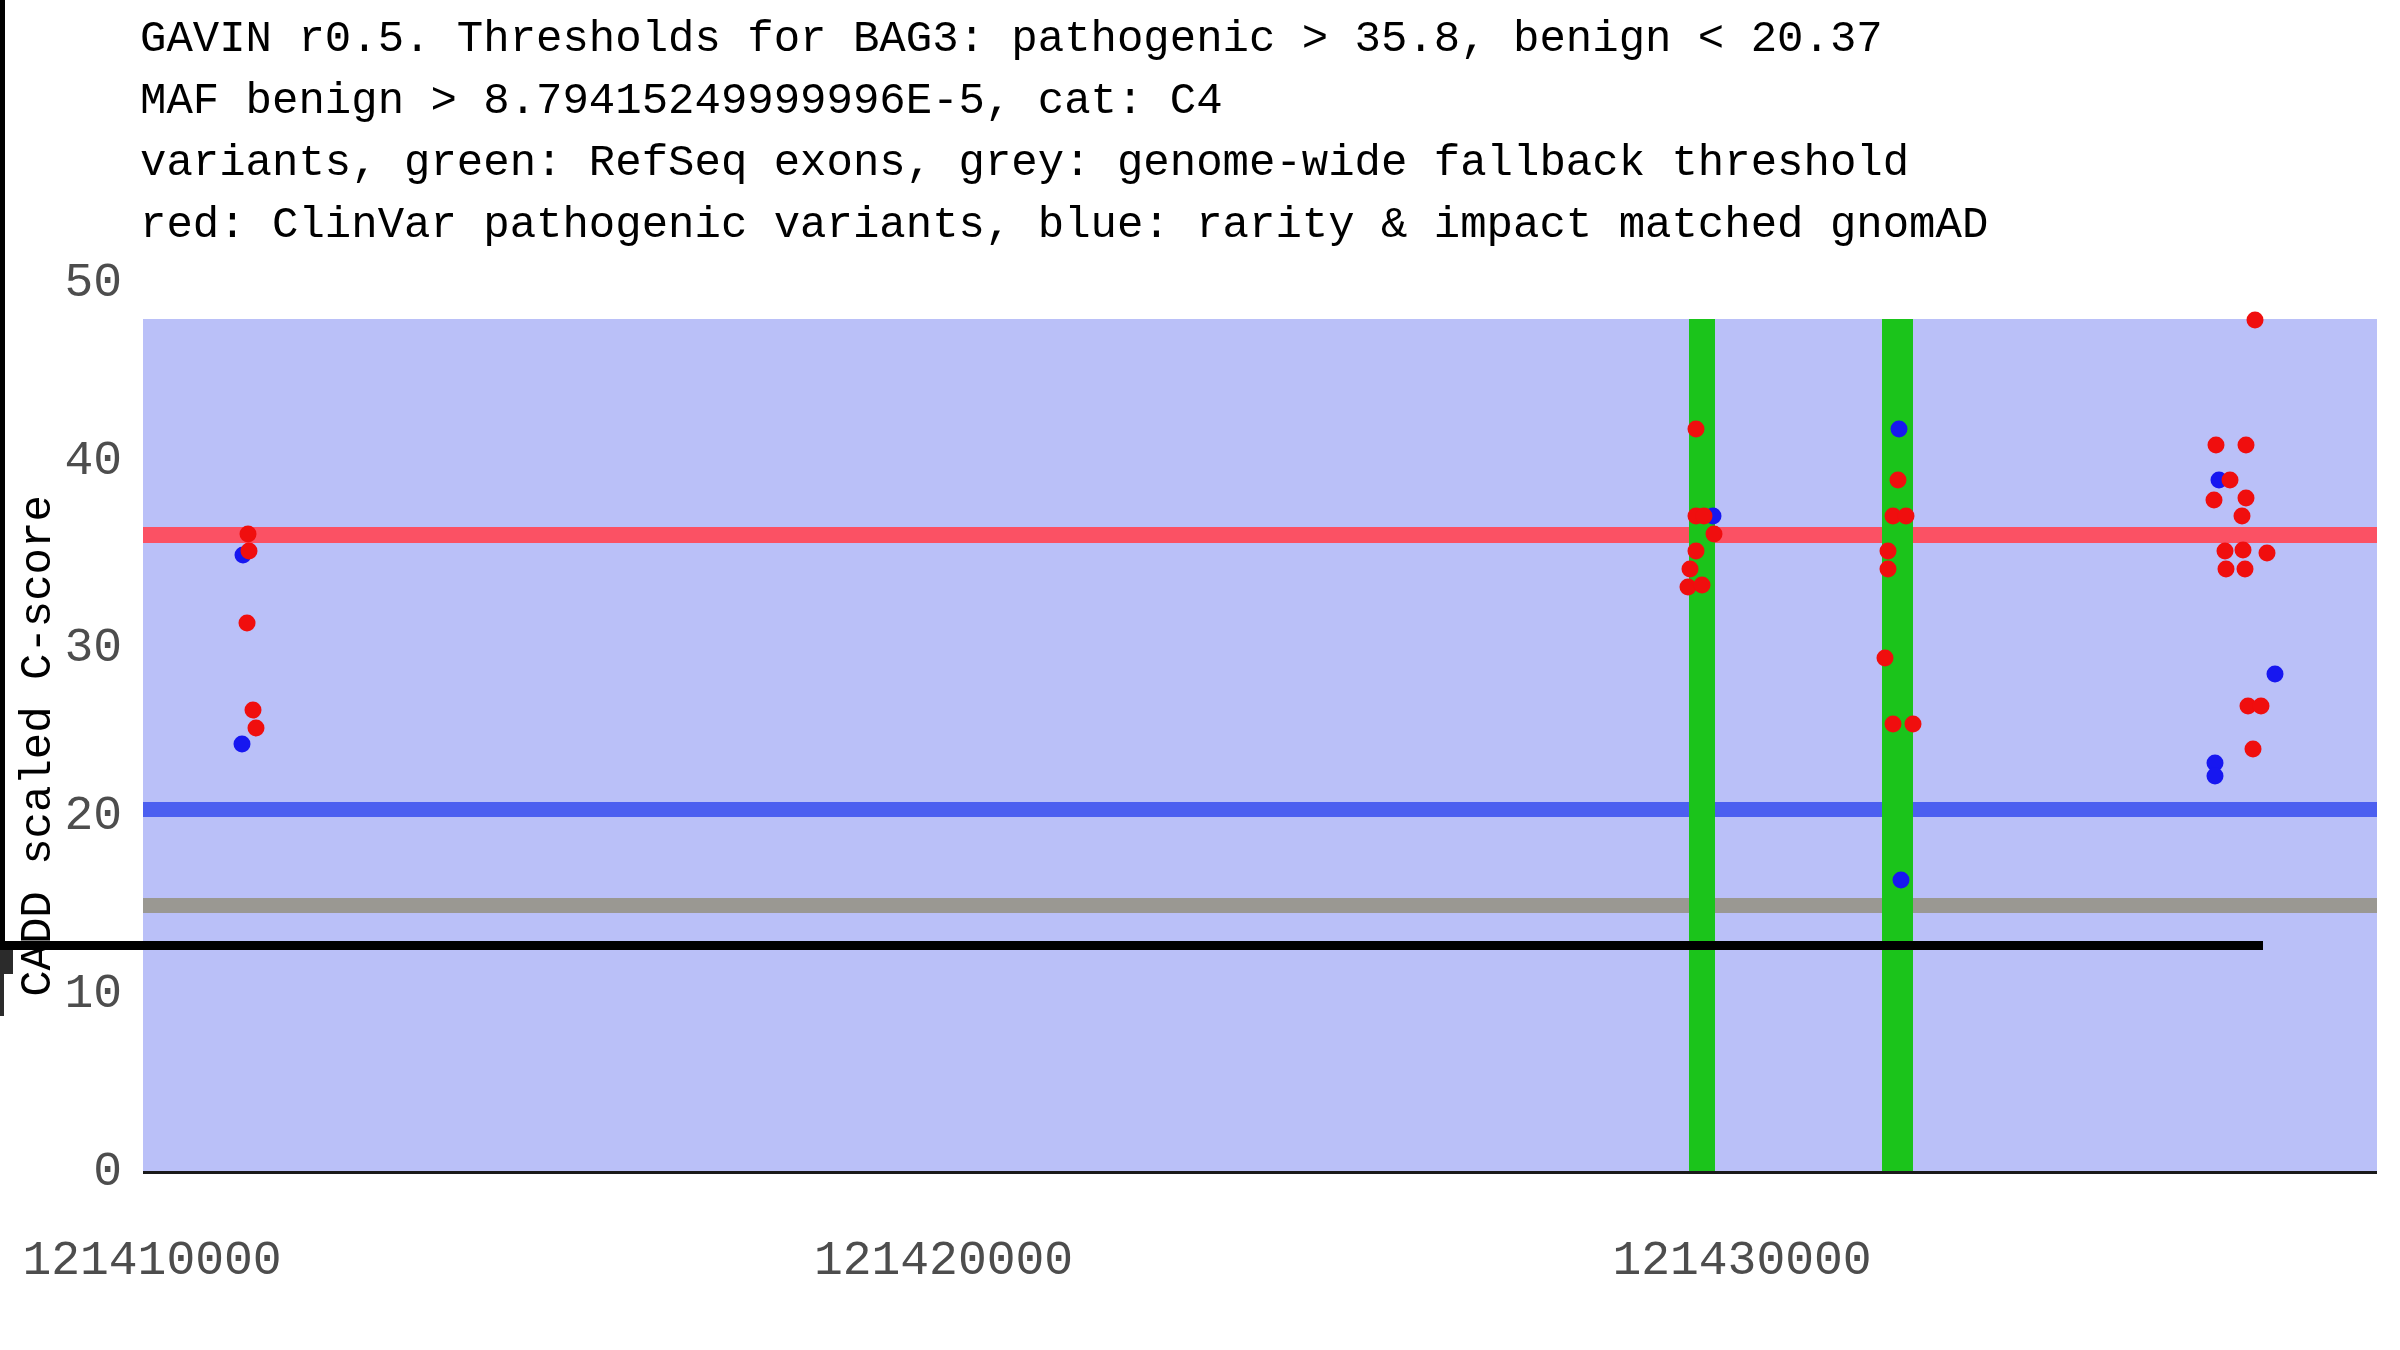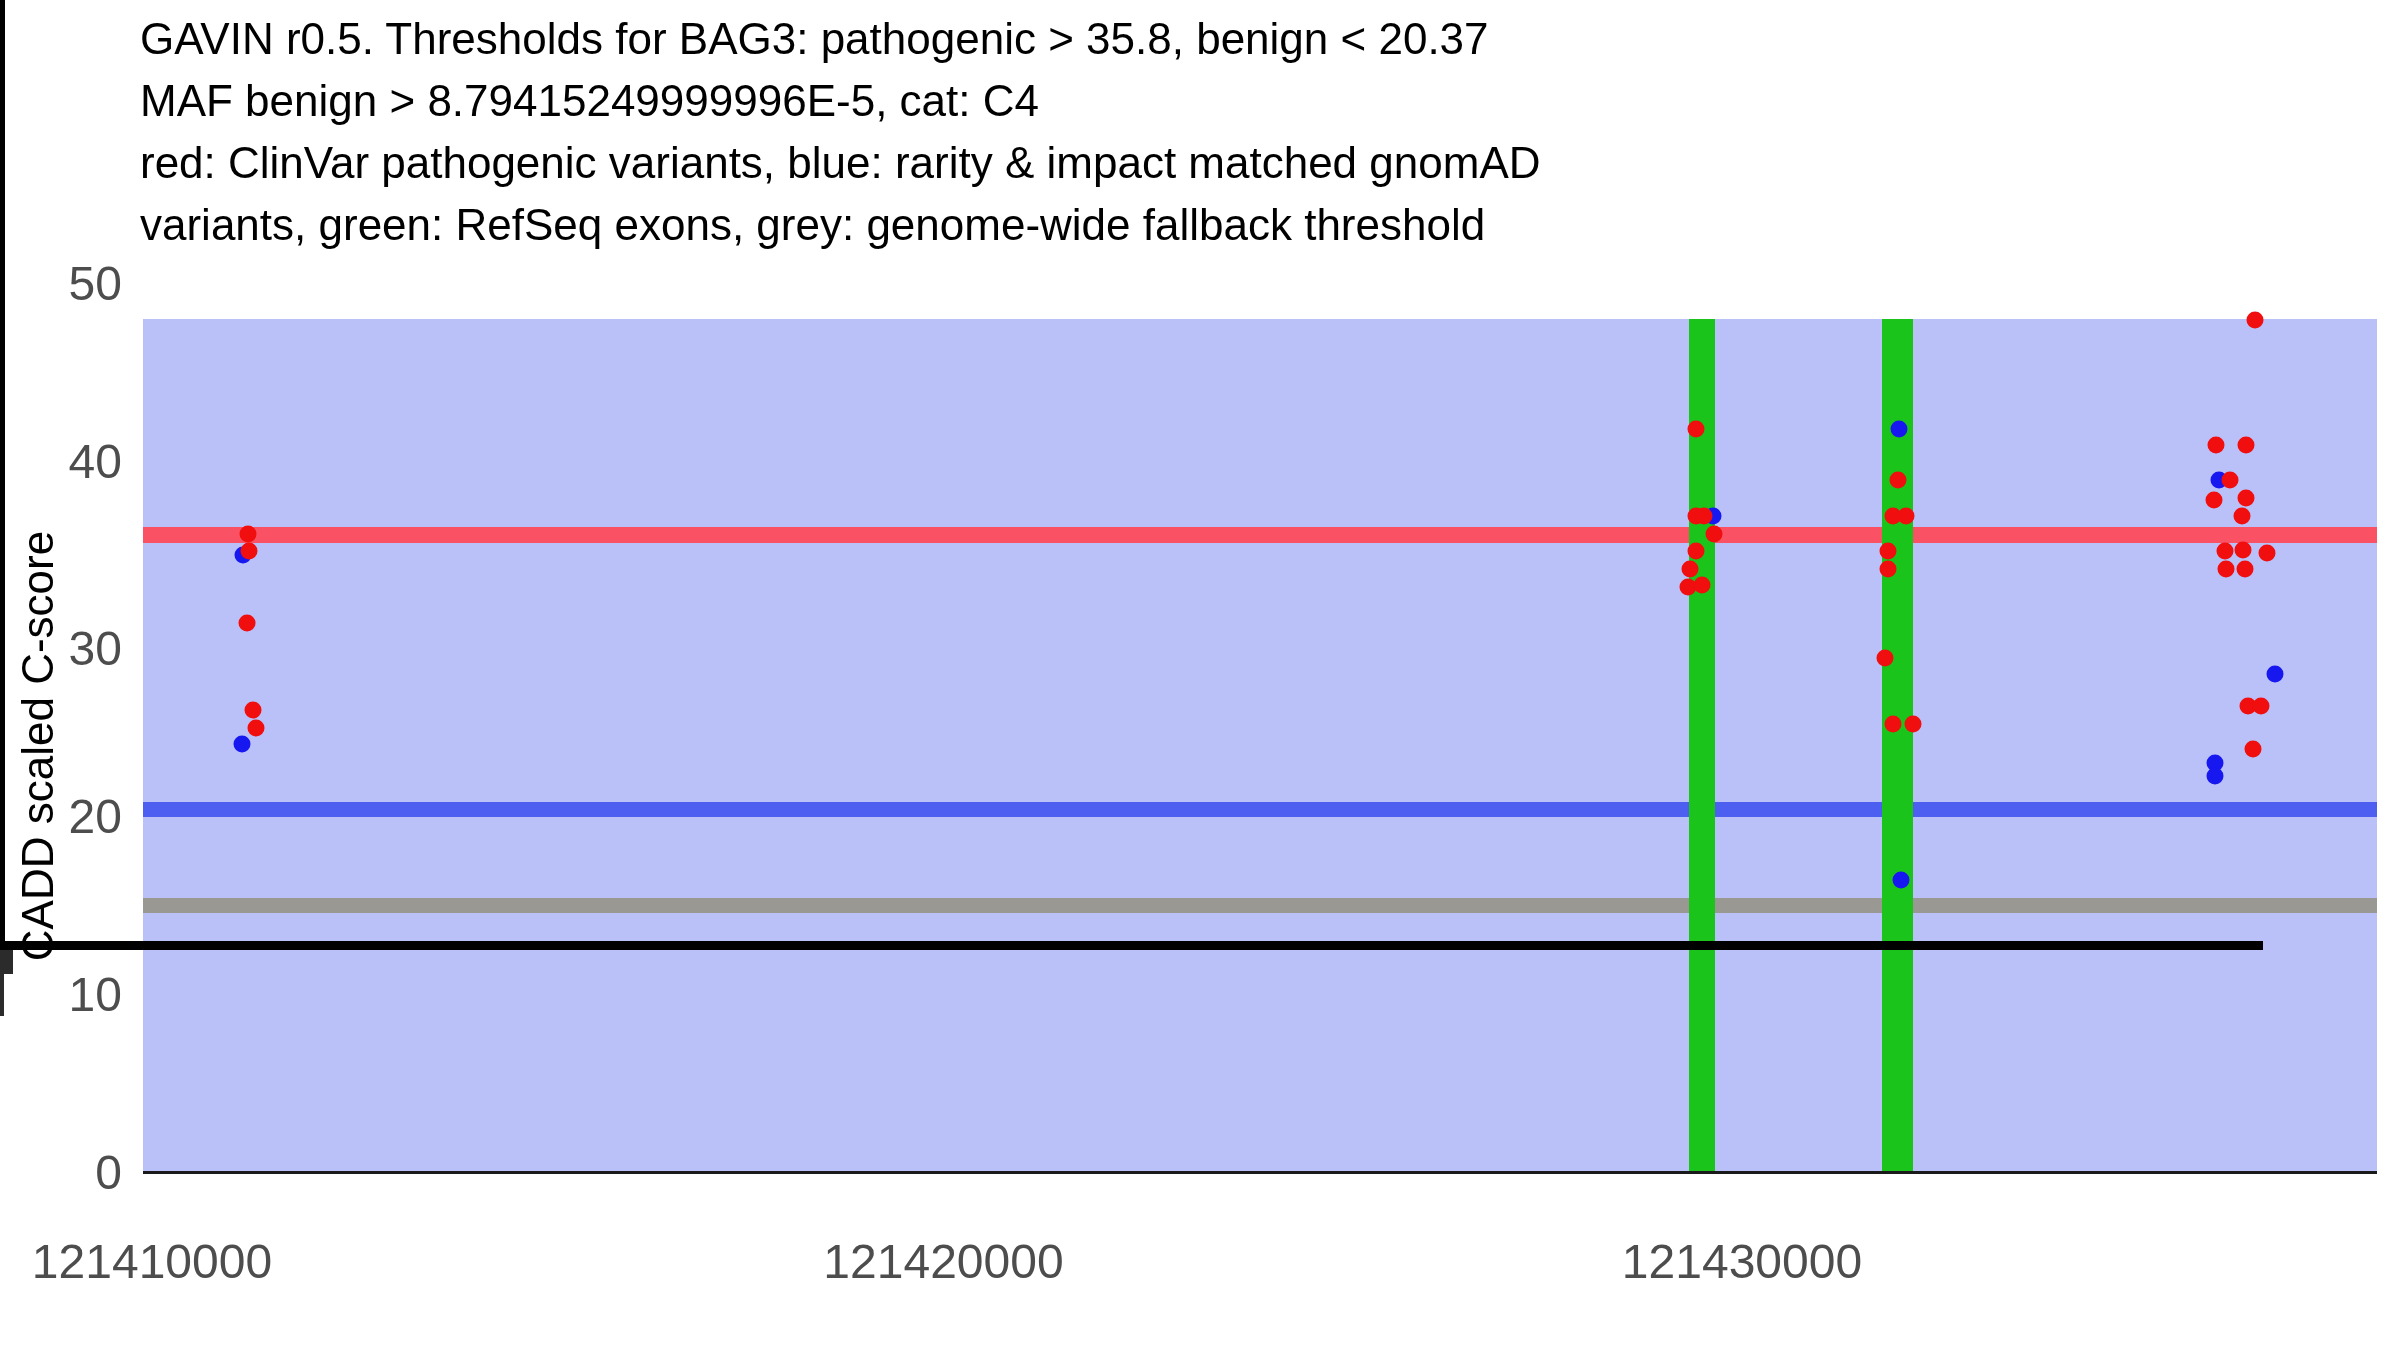--- a/index.html
+++ b/index.html
@@ -1,17 +1,17 @@
 <!DOCTYPE html>
 <html><head>
 <meta charset="utf-8">
 <style>
   html,body{margin:0;padding:0;background:#fff;}
   .figure{position:relative;width:2400px;height:1350px;background:#fff;overflow:hidden;
-          font-family:Liberation Sans, sans-serif;}
+          font-family:Liberation Mono, monospace;}
   .abs{position:absolute;}
   .title-block{left:140px;top:8px;font-size:44px;line-height:62px;color:#000;white-space:nowrap;}
   .axis-title-x{font-size:44px;color:#000;white-space:nowrap;transform:translateX(-50%);}
   .axis-title-y{font-size:44px;color:#000;white-space:nowrap;transform:translate(-50%,-50%) rotate(-90deg);}
   .tick-label{font-size:48px;color:#4D4D4D;white-space:nowrap;}
   .y-tick-label{transform:translate(-100%,-50%);}
   .x-tick-label{transform:translateX(-50%);}
   .tick-mark{background:#2b2b2b;}
   .axis-line{background:#000;}
   .band{position:absolute;}
@@ -20,22 +20,22 @@
   .dot{position:absolute;width:17px;height:17px;border-radius:50%;transform:translate(-50%,-50%);}
 </style>
 </head>
 <body>
 
 <div class="figure">
 
   <div class="abs title-block">
     <div>GAVIN r0.5. Thresholds for BAG3: pathogenic &gt; 35.8, benign &lt; 20.37</div>
     <div>MAF benign &gt; 8.79415249999996E-5, cat: C4</div>
+    <div>variants, green: RefSeq exons, grey: genome-wide fallback threshold</div>
     <div>red: ClinVar pathogenic variants, blue: rarity &amp; impact matched gnomAD</div>
-    <div>variants, green: RefSeq exons, grey: genome-wide fallback threshold</div>
   </div>
 
   <div class="abs" id="panel" style="left:0;top:0;width:2400px;height:1350px;">
       <div class="band" style="left: 143.004px; width: 2233.8px; top: 318.56px; height: 216.916px; background: rgb(252, 180, 188);"></div>
       <div class="band" style="left: 143.004px; width: 2233.8px; top: 318.56px; height: 491.261px; background: rgb(254, 216, 220);"></div>
       <div class="band" style="left: 143.004px; width: 2233.8px; top: 318.56px; height: 853.44px; background: rgb(186, 192, 248);"></div>
       <div class="hline" style="left: 143.004px; width: 2233.8px; top: 527.476px; height: 16px; background: rgb(251, 81, 100);"></div>
       <div class="hline" style="left: 143.004px; width: 2233.8px; top: 802.321px; height: 15px; background: rgb(76, 95, 240);"></div>
       <div class="hline" style="left: 143.004px; width: 2233.8px; top: 897.8px; height: 15px; background: rgb(154, 152, 146);"></div>
       <div class="exon" style="left: 1688.98px; width: 26.0311px; top: 318.56px; height: 853.44px; background: rgb(27, 196, 27);"></div>

